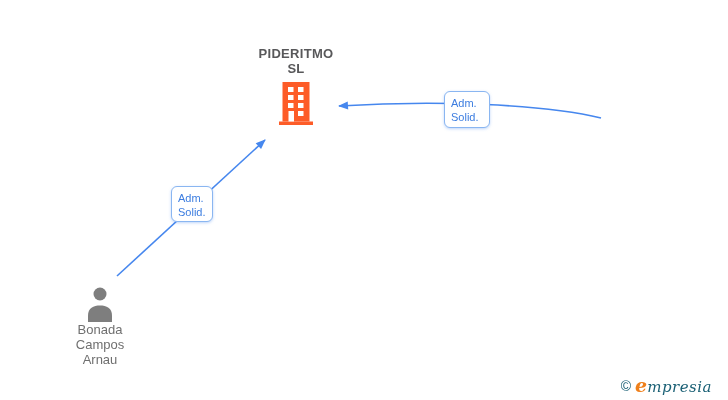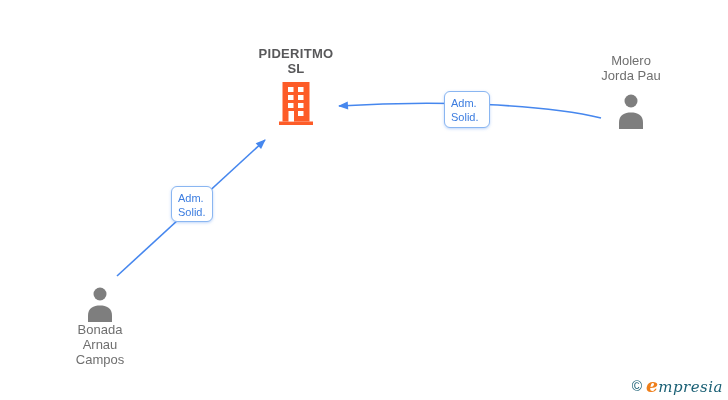--- a/index.html
+++ b/index.html
@@ -23,21 +23,21 @@
   .window-fill{fill:#ffffff;}
   .person-fill{fill:var(--person-icon,#7e7e7e);}
   .edge-label{
     position:absolute;box-sizing:border-box;background:#ffffff;
     border:1.5px solid var(--label-border,#8ab6f1);border-radius:6px;
     box-shadow:0 1px 3px rgba(70,135,238,.35);
     color:var(--label-text,#3c7de0);font-size:11px;line-height:14px;
     padding:4px 0 16px 6px;text-align:left;
   }
   .brand{
-    position:absolute;right:5px;bottom:4px;white-space:nowrap;
+    position:absolute;right:16px;bottom:4px;white-space:nowrap;
     font-family:"DejaVu Serif", serif;
   }
   .brand .copy{color:var(--brand-teal,#1a6075);font-size:14px;vertical-align:1px;margin-right:4px;font-family:"Liberation Sans",sans-serif;}
   .brand .b-initial{color:var(--brand-orange,#ef7f1a);font-style:italic;font-size:19px;font-weight:bold;}
   .brand .b-rest{color:var(--brand-teal,#1a6075);font-style:italic;font-size:15px;letter-spacing:.5px;}
 </style>
 </head>
 <body>
 
 <div class="canvas">
@@ -64,40 +64,30 @@
       <rect class="window-fill" x="19" y="5" width="5.5" height="5"></rect>
       <rect class="window-fill" x="9" y="13" width="5.5" height="5"></rect>
       <rect class="window-fill" x="19" y="13" width="5.5" height="5"></rect>
       <rect class="window-fill" x="9" y="21" width="5.5" height="5"></rect>
       <rect class="window-fill" x="19" y="21" width="5.5" height="5"></rect>
       <rect class="window-fill" x="9.5" y="29" width="5.5" height="10.5"></rect>
       <rect class="window-fill" x="19" y="29" width="5.5" height="5"></rect>
     </svg>
   </div>
 
-  <div class="node" style="left:583px;top:53px;width:96px;">
-    <div class="person-name">
-      <div>Molero</div>
-      <div>Jorda Pau</div>
-    </div>
-    <svg class="icon-wrap" width="28" height="35" viewBox="0 0 28 35" style="margin-top:11px;">
-      <circle class="person-fill" cx="14" cy="7" r="6.5"></circle>
-      <path class="person-fill" d="M2,35 v-6.5 c0,-7.5 5.5,-10 12,-10 s12,2.5 12,10 V35 Z"></path>
-    </svg>
-  </div>
 
   <div class="node" style="left:52px;top:287px;width:96px;">
     <svg class="icon-wrap" width="28" height="35" viewBox="0 0 28 35">
       <circle class="person-fill" cx="14" cy="7" r="6.5"></circle>
       <path class="person-fill" d="M2,35 v-6.5 c0,-7.5 5.5,-10 12,-10 s12,2.5 12,10 V35 Z"></path>
     </svg>
     <div class="person-name" style="">
       <div>Bonada</div>
+      <div>Campos</div>
       <div>Arnau</div>
-      <div>Campos</div>
     </div>
   </div>
 
   <div class="edge-label" style="left:444px;top:91px;width:46px;height:37px;">
     <div>Adm.</div>
     <div>Solid.</div>
   </div>
   <div class="edge-label" style="left:171px;top:186px;width:42px;height:36px;">
     <div>Adm.</div>
     <div>Solid.</div>

